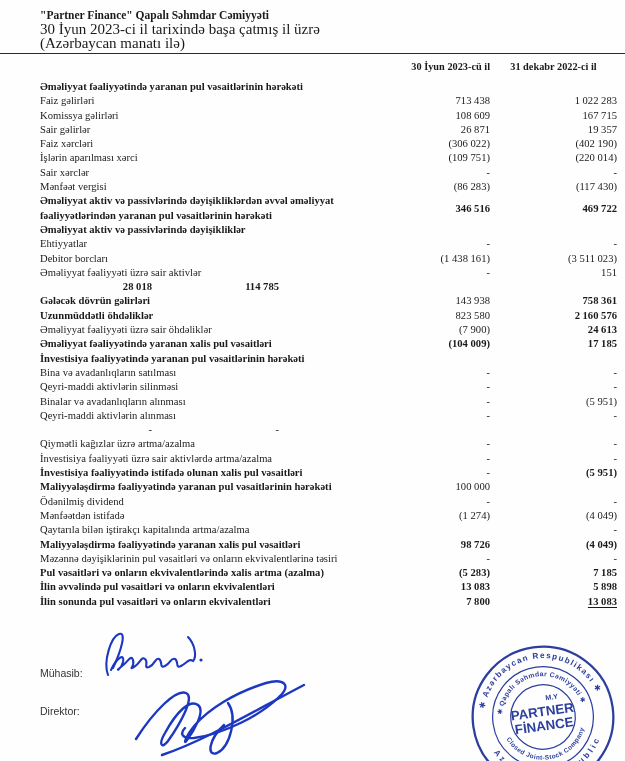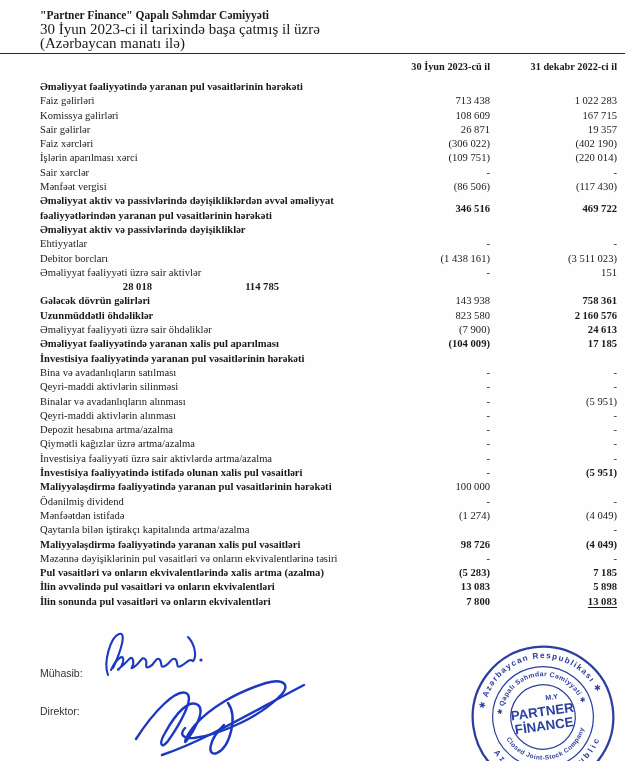--- a/index.html
+++ b/index.html
@@ -7,21 +7,21 @@
     position:relative;width:625px;height:761px;margin:0 auto;background:#fefefe;
     font-family:"Liberation Serif","DejaVu Serif",serif;color:#1a1a1a;overflow:hidden;
   }
   .content{padding:8px 8px 0 40px;}
   .hdr-line1,.hdr-line2{font-weight:bold;font-size:11.5px;line-height:14px;}
   .hdr-line3,.hdr-line4{font-size:15px;line-height:14px;}
   .hdr-block{border-bottom:1.6px solid #2a2a2a;padding-bottom:3px;margin-left:-40px;padding-left:40px;margin-right:-8px;padding-right:8px;}
   .colheads{display:flex;align-items:flex-end;margin-top:7px;font-weight:bold;font-size:10.3px;}
   .colheads .spacer{flex:1;}
   .colheads .v{width:112px;text-align:right;}
-  .colheads .v2{width:127px;}
+  .colheads .v2{width:127px;text-align:center;}
   .tbl{margin-top:8px;}
   .row{display:flex;align-items:center;font-size:10.6px;line-height:14.3px;}
   .row .lbl{flex:1;padding-right:6px;}
   .row .v{width:112px;text-align:right;white-space:nowrap;}
   .row .v2{width:127px;}
   .row.b .lbl{font-weight:bold;}
   .row.b1 .v1{font-weight:bold;}
   .row.b2 .v2{font-weight:bold;}
   .row.u2 .v2{text-decoration:underline;text-underline-offset:2px;}
   .footer{position:absolute;left:0;right:0;bottom:0;height:142px;
@@ -82,21 +82,21 @@
       <div class="v v1">(109 751)</div>
       <div class="v v2">(220 014)</div>
     </div>
         <div class="row">
       <div class="lbl">Sair xərclər</div>
       <div class="v v1">-</div>
       <div class="v v2">-</div>
     </div>
         <div class="row">
       <div class="lbl">Mənfəət vergisi</div>
-      <div class="v v1">(86 506)</div>
+      <div class="v v1">(86 283)</div>
       <div class="v v2">(117 430)</div>
     </div>
         <div class="row b b1 b2">
       <div class="lbl">Əməliyyat aktiv və passivlərində dəyişikliklərdən əvvəl əməliyyat fəaliyyətlərindən yaranan pul vəsaitlərinin hərəkəti</div>
       <div class="v v1">346 516</div>
       <div class="v v2">469 722</div>
     </div>
         <div class="row b">
       <div class="lbl">Əməliyyat aktiv və passivlərində dəyişikliklər</div>
       <div class="v v1"></div>
@@ -130,21 +130,21 @@
       <div class="lbl">Uzunmüddətli öhdəliklər</div>
       <div class="v v1">823 580</div>
       <div class="v v2">2 160 576</div>
     </div>
         <div class="row b2">
       <div class="lbl">Əməliyyat fəaliyyəti üzrə sair öhdəliklər</div>
       <div class="v v1">(7 900)</div>
       <div class="v v2">24 613</div>
     </div>
         <div class="row b b1 b2">
-      <div class="lbl">Əməliyyat fəaliyyətində yaranan xalis pul aparılması</div>
+      <div class="lbl">Əməliyyat fəaliyyətində yaranan xalis pul vəsaitləri</div>
       <div class="v v1">(104 009)</div>
       <div class="v v2">17 185</div>
     </div>
         <div class="row b">
       <div class="lbl">İnvestisiya fəaliyyətində yaranan pul vəsaitlərinin hərəkəti</div>
       <div class="v v1"></div>
       <div class="v v2"></div>
     </div>
         <div class="row">
       <div class="lbl">Bina və avadanlıqların satılması</div>
@@ -160,21 +160,20 @@
       <div class="lbl">Binalar və avadanlıqların alınması</div>
       <div class="v v1">-</div>
       <div class="v v2">(5 951)</div>
     </div>
         <div class="row">
       <div class="lbl">Qeyri-maddi aktivlərin alınması</div>
       <div class="v v1">-</div>
       <div class="v v2">-</div>
     </div>
         <div class="row">
-      <div class="lbl">Depozit hesabına artma/azalma</div>
       <div class="v v1">-</div>
       <div class="v v2">-</div>
     </div>
         <div class="row">
       <div class="lbl">Qiymətli kağızlar üzrə artma/azalma</div>
       <div class="v v1">-</div>
       <div class="v v2">-</div>
     </div>
         <div class="row">
       <div class="lbl">İnvestisiya fəaliyyəti üzrə sair aktivlərdə artma/azalma</div>

